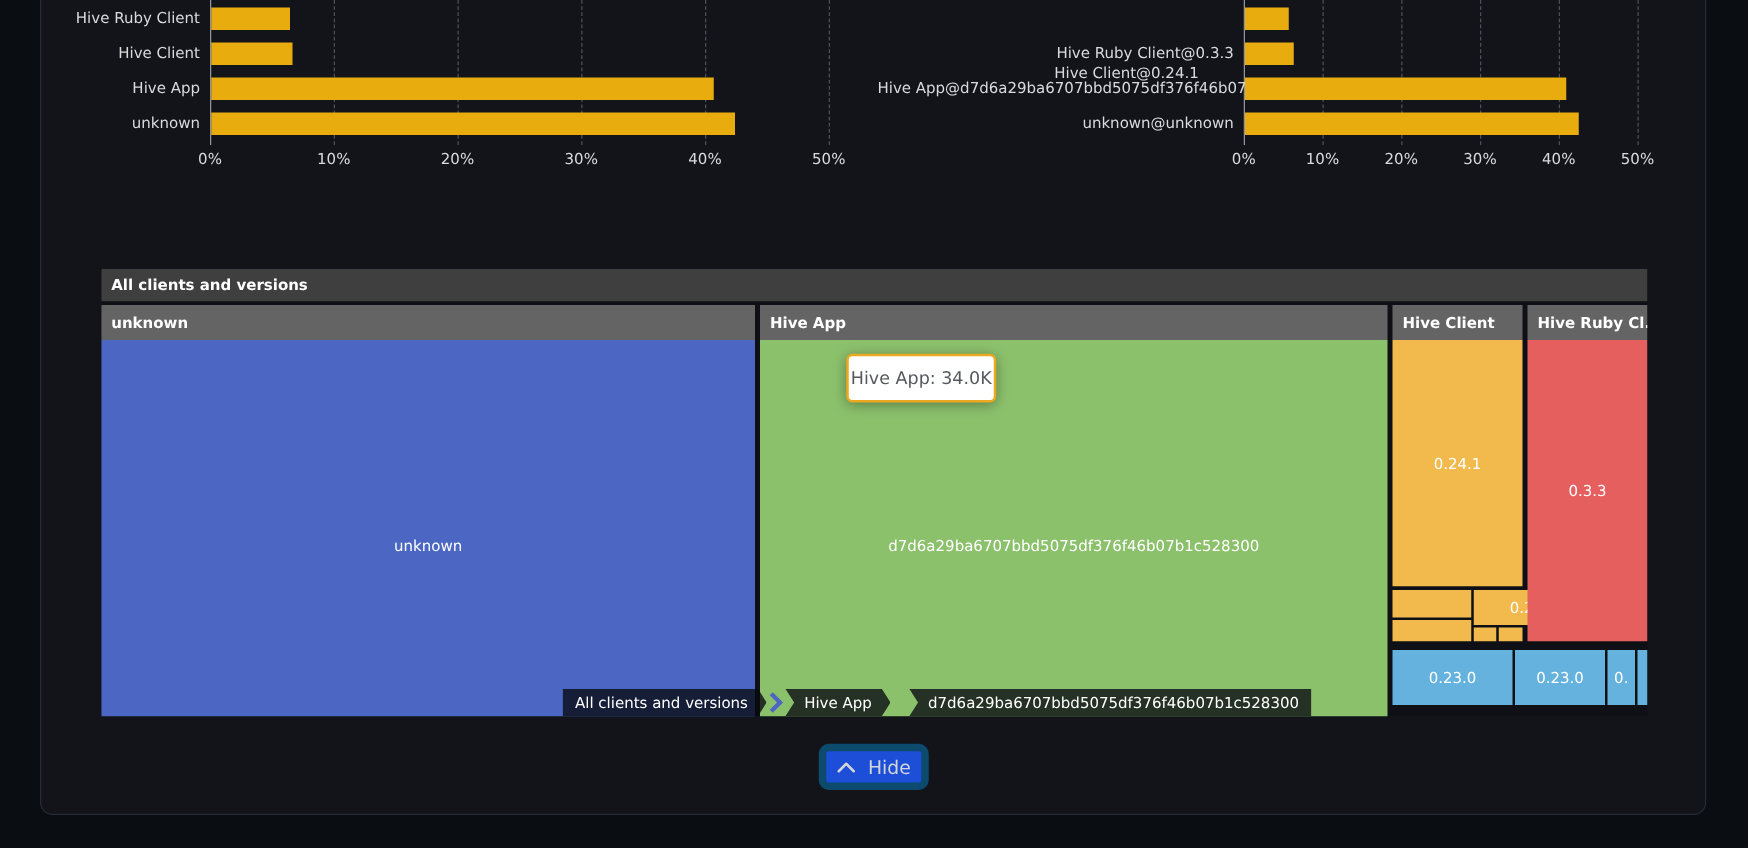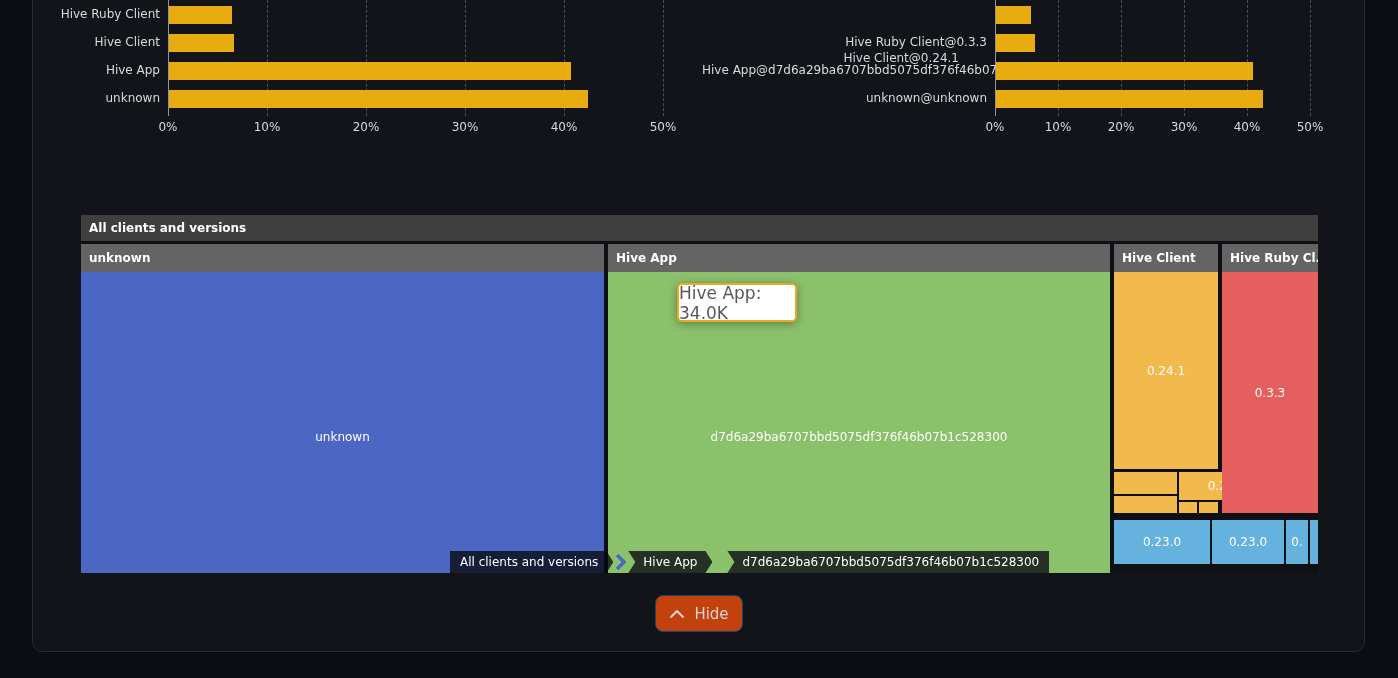--- a/index.html
+++ b/index.html
@@ -30,34 +30,34 @@
   .bg-blue{background:var(--treemap-blue);}
   .bg-green{background:var(--treemap-green);}
   .bg-orange{background:var(--treemap-orange);}
   .bg-red{background:var(--treemap-red);}
   .bg-cliblue{background:var(--treemap-cli-blue);}
   .tm-cell{position:absolute;display:flex;align-items:center;justify-content:center;}
 
   
   #tooltip{position:absolute;left:677px;top:283px;width:120px;height:39px;background:#ffffff;
     border:2px solid var(--tooltip-border);border-radius:5px;display:flex;align-items:center;justify-content:center;
-    font-size:17px;color:#55595e;box-shadow:0 2px 10px rgba(0,0,0,.35);}
+    font-size:14px;color:#55595e;box-shadow:0 2px 10px rgba(0,0,0,.35);}
 
   
   #breadcrumb{position:absolute;left:450px;top:551px;height:22px;display:flex;align-items:center;}
   .bc-seg{background:rgba(6,9,15,.78);color:#fff;font-size:12px;height:22px;line-height:22px;
     padding:0 10px;white-space:nowrap;}
   .bc-first{clip-path:polygon(0 0,calc(100% - 7px) 0,100% 50%,calc(100% - 7px) 100%,0 100%);padding-right:15px;}
   .bc-mid{clip-path:polygon(0 0,calc(100% - 7px) 0,100% 50%,calc(100% - 7px) 100%,0 100%,7px 50%);padding-left:15px;padding-right:15px;}
   .bc-last{clip-path:polygon(0 0,100% 0,100% 100%,0 100%,7px 50%);padding-left:15px;}
   .bc-chev{margin:0 1px;display:block;}
 
   
-  #hide-btn{position:absolute;left:655px;top:595px;width:88px;height:37px;background:#c2410c;
-    border:1px solid #0c4a6e;border-radius:8px;display:flex;align-items:center;justify-content:center;gap:9px;
+  #hide-btn{position:absolute;left:655px;top:595px;width:88px;height:37px;background:#1d4ed8;
+    border:6px solid #0c4a6e;border-radius:8px;display:flex;align-items:center;justify-content:center;gap:9px;
     color:#d2d5da;font-size:15px;cursor:pointer;}
 </style>
 </head>
 <body>
 
 <div id="card"></div>
 
 <div id="charts">
     <div>
       <div class="gridline axisline" style="left: 168px; top: 0px; height: 116px;"></div>

